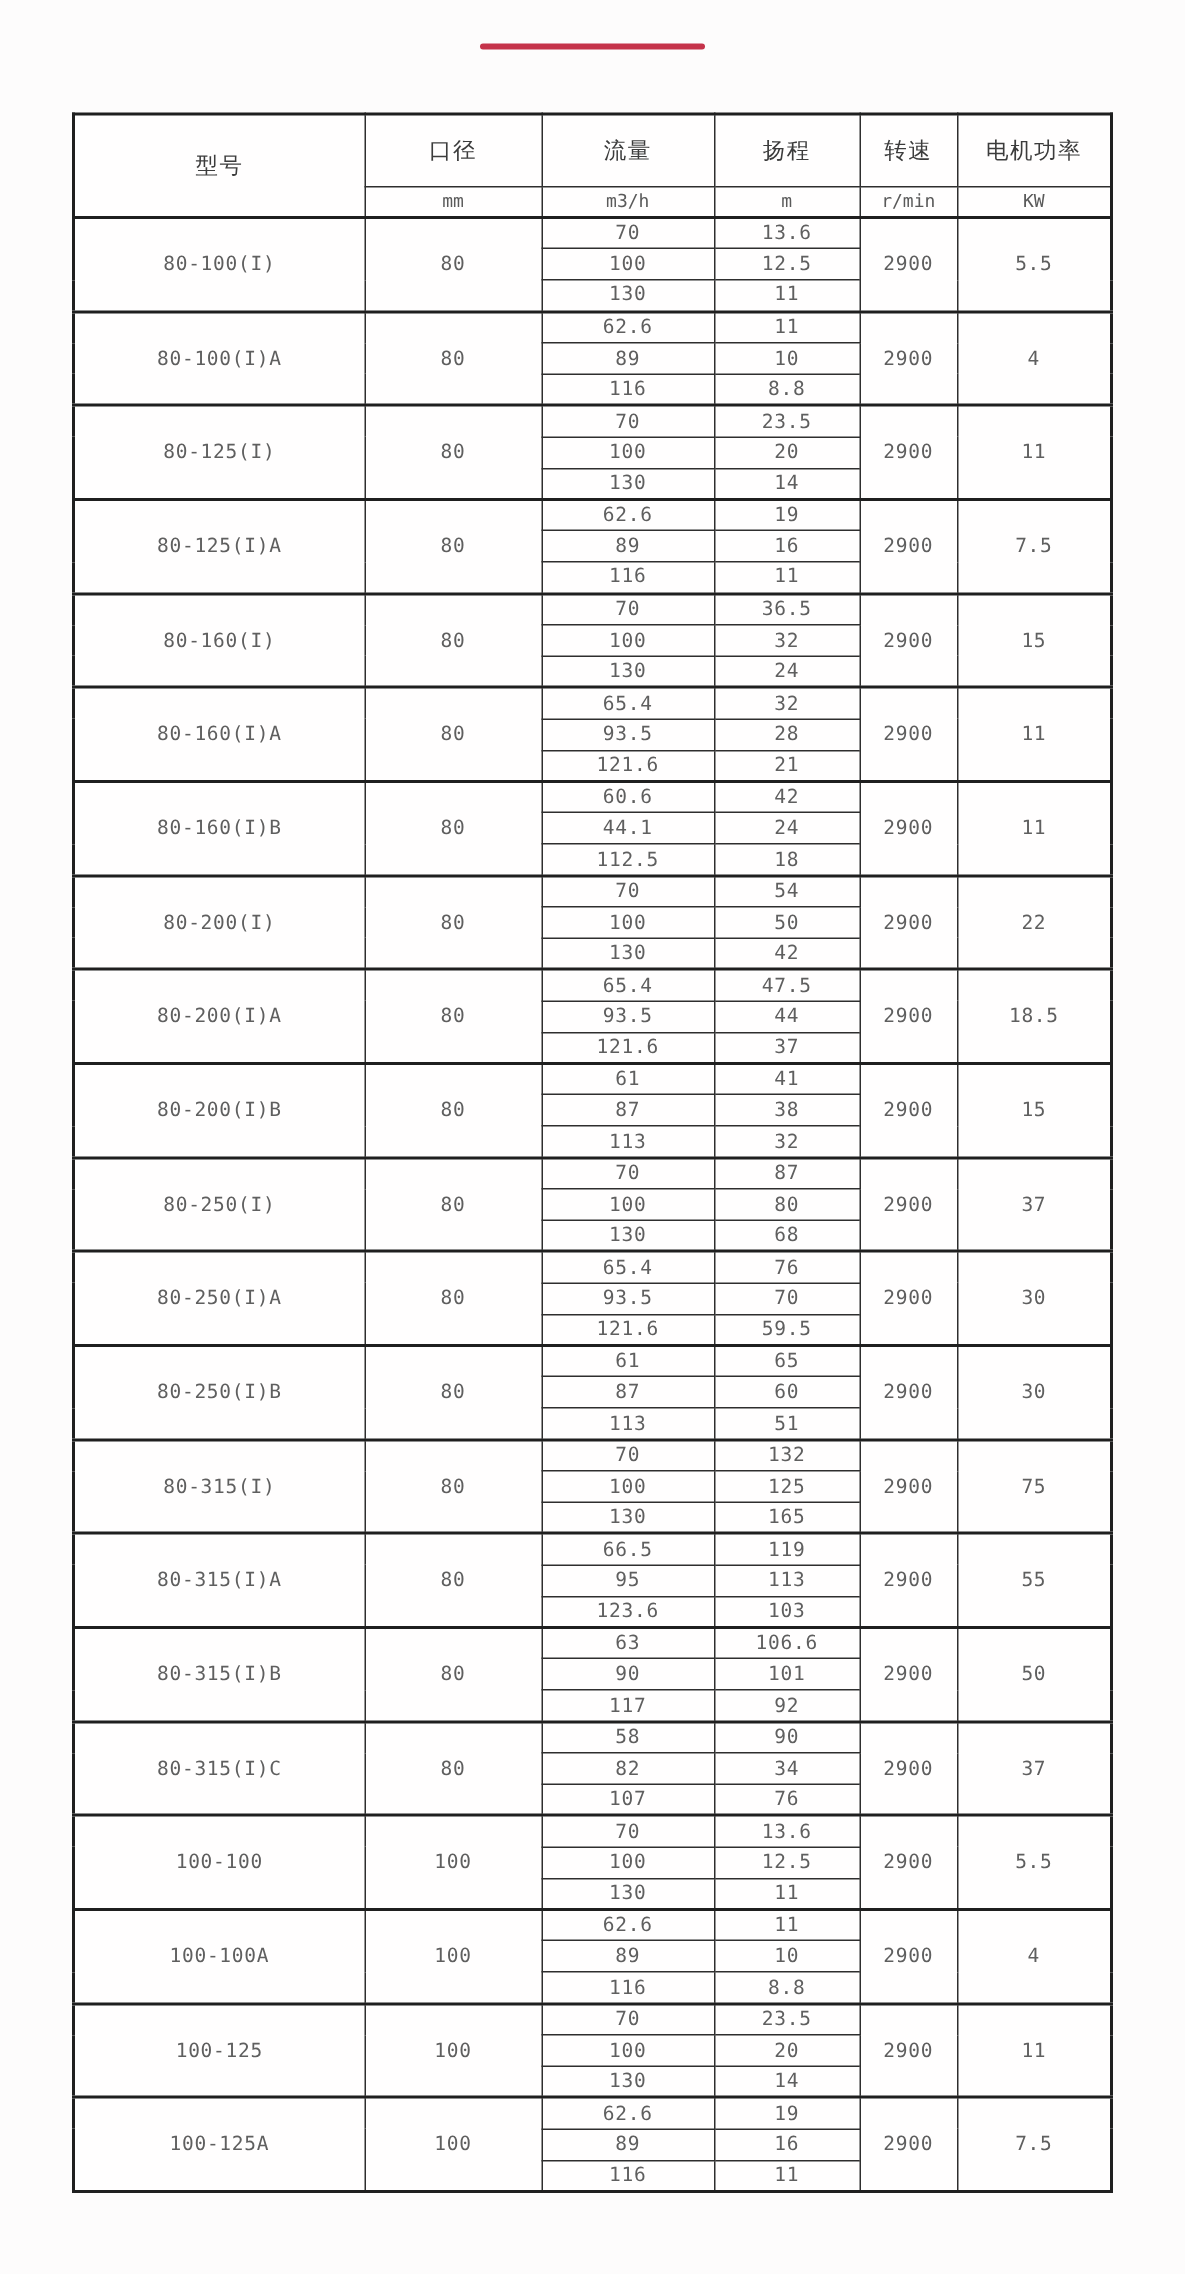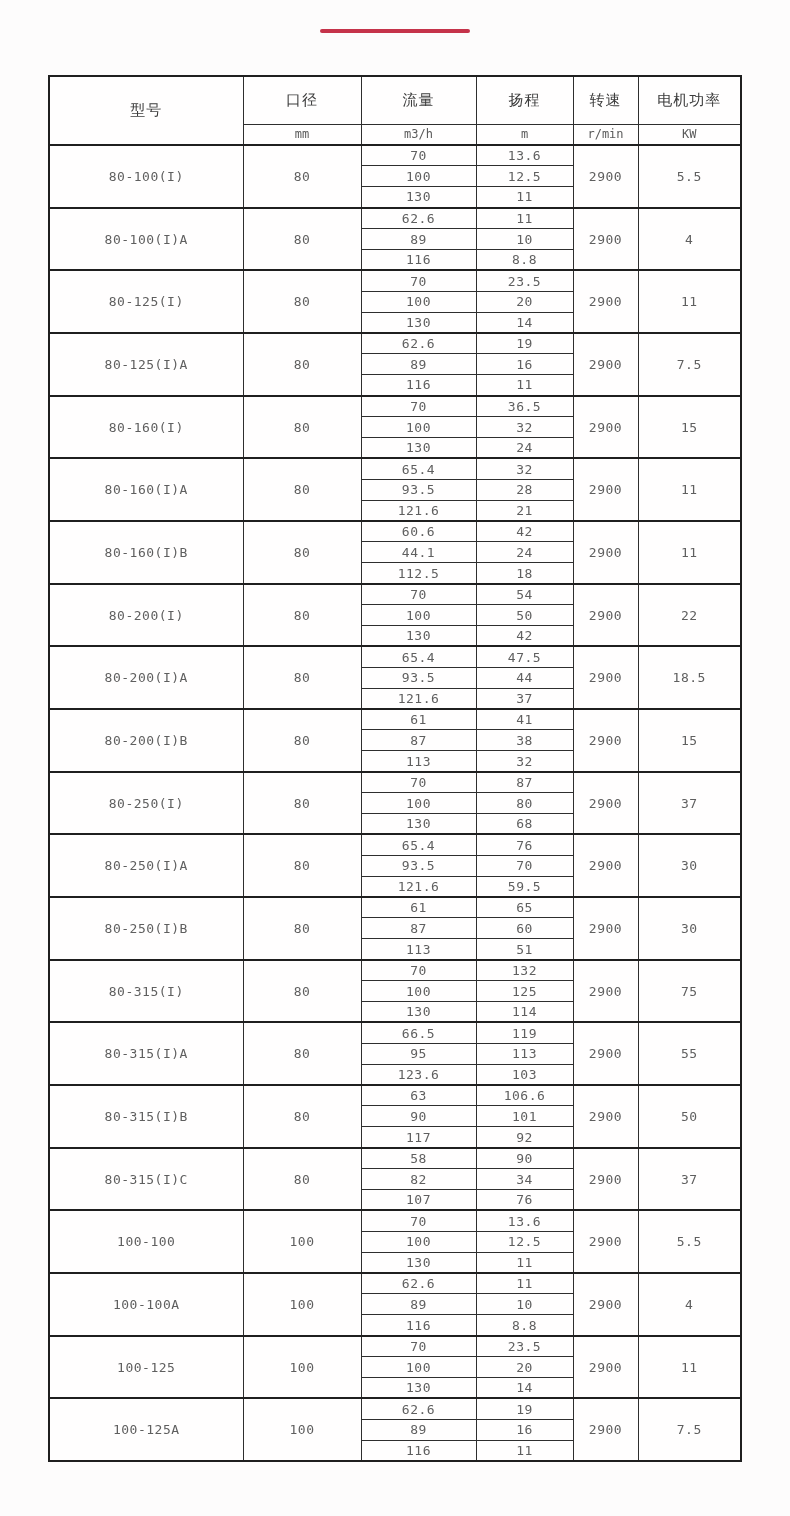--- a/index.html
+++ b/index.html
@@ -354,21 +354,21 @@
           <td>132</td>
           <td rowspan="3">2900</td>
           <td rowspan="3">75</td>
         </tr>
         <tr>
           <td>100</td>
           <td>125</td>
         </tr>
         <tr>
           <td>130</td>
-          <td>114</td>
+          <td>165</td>
         </tr>
       </tbody>
       <tbody>
         <tr>
           <td class="cell-model" rowspan="3">80-315(I)A</td>
           <td rowspan="3">80</td>
           <td>66.5</td>
           <td>119</td>
           <td rowspan="3">2900</td>
           <td rowspan="3">55</td>

